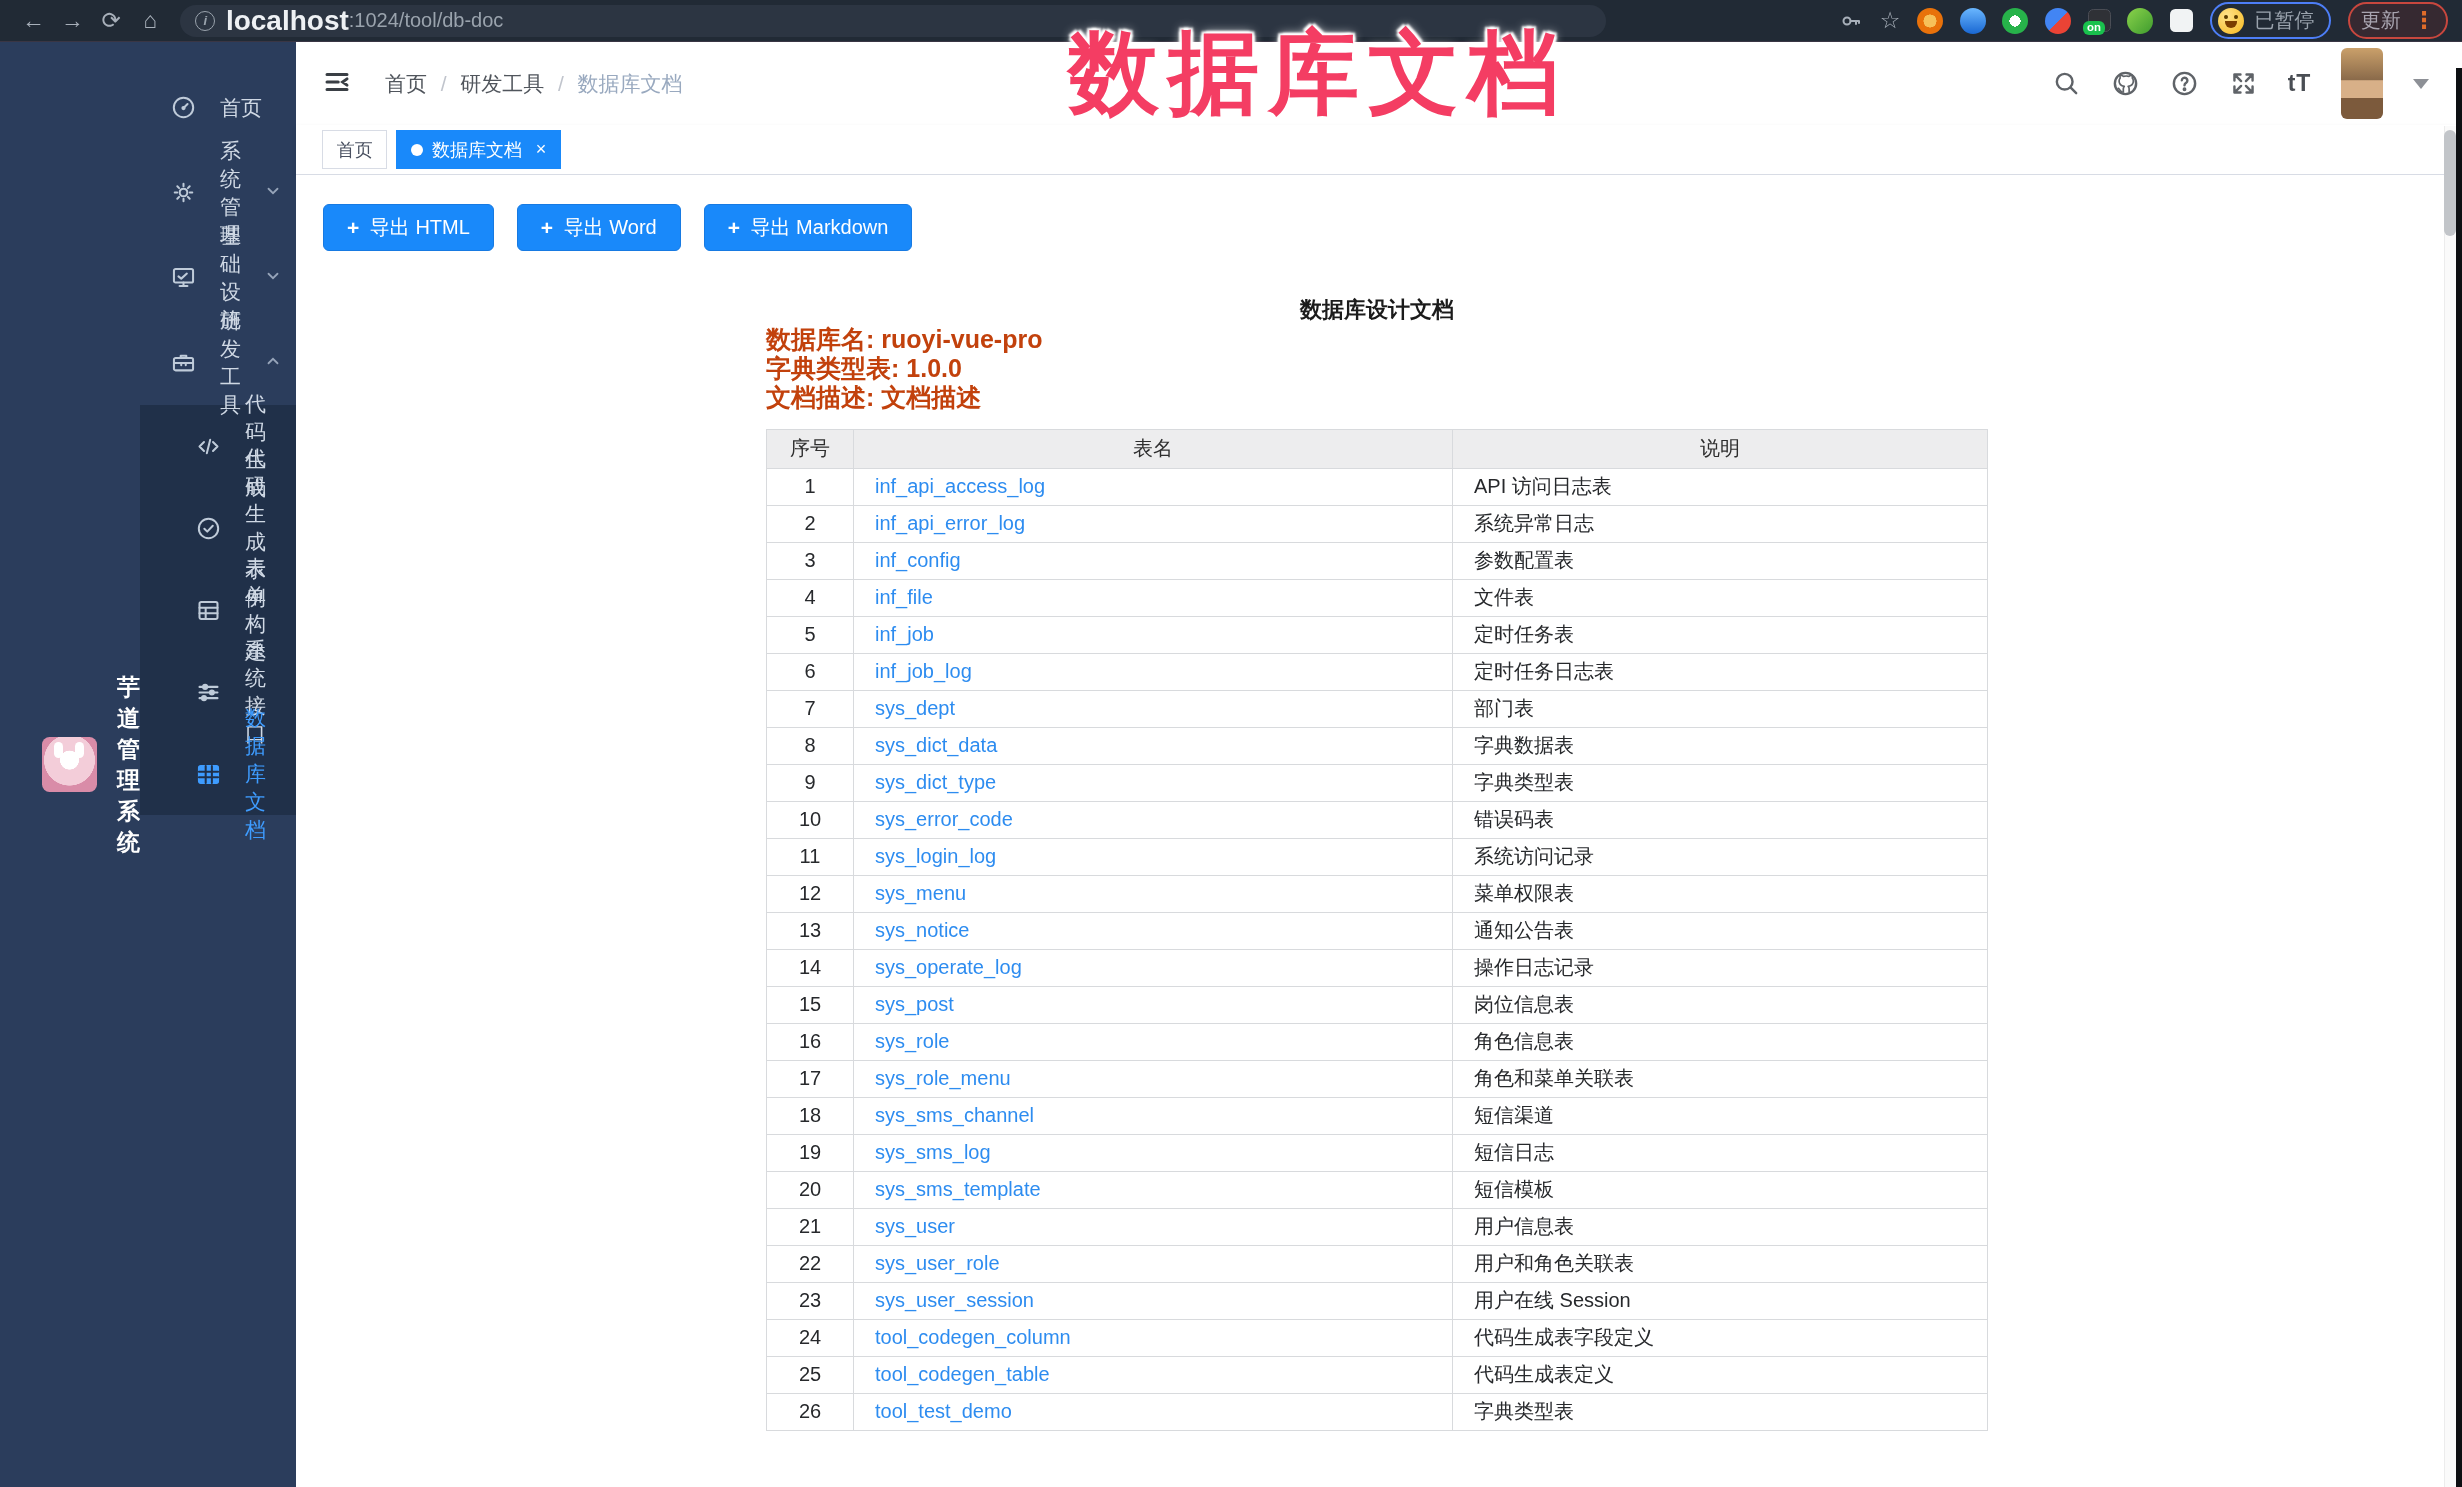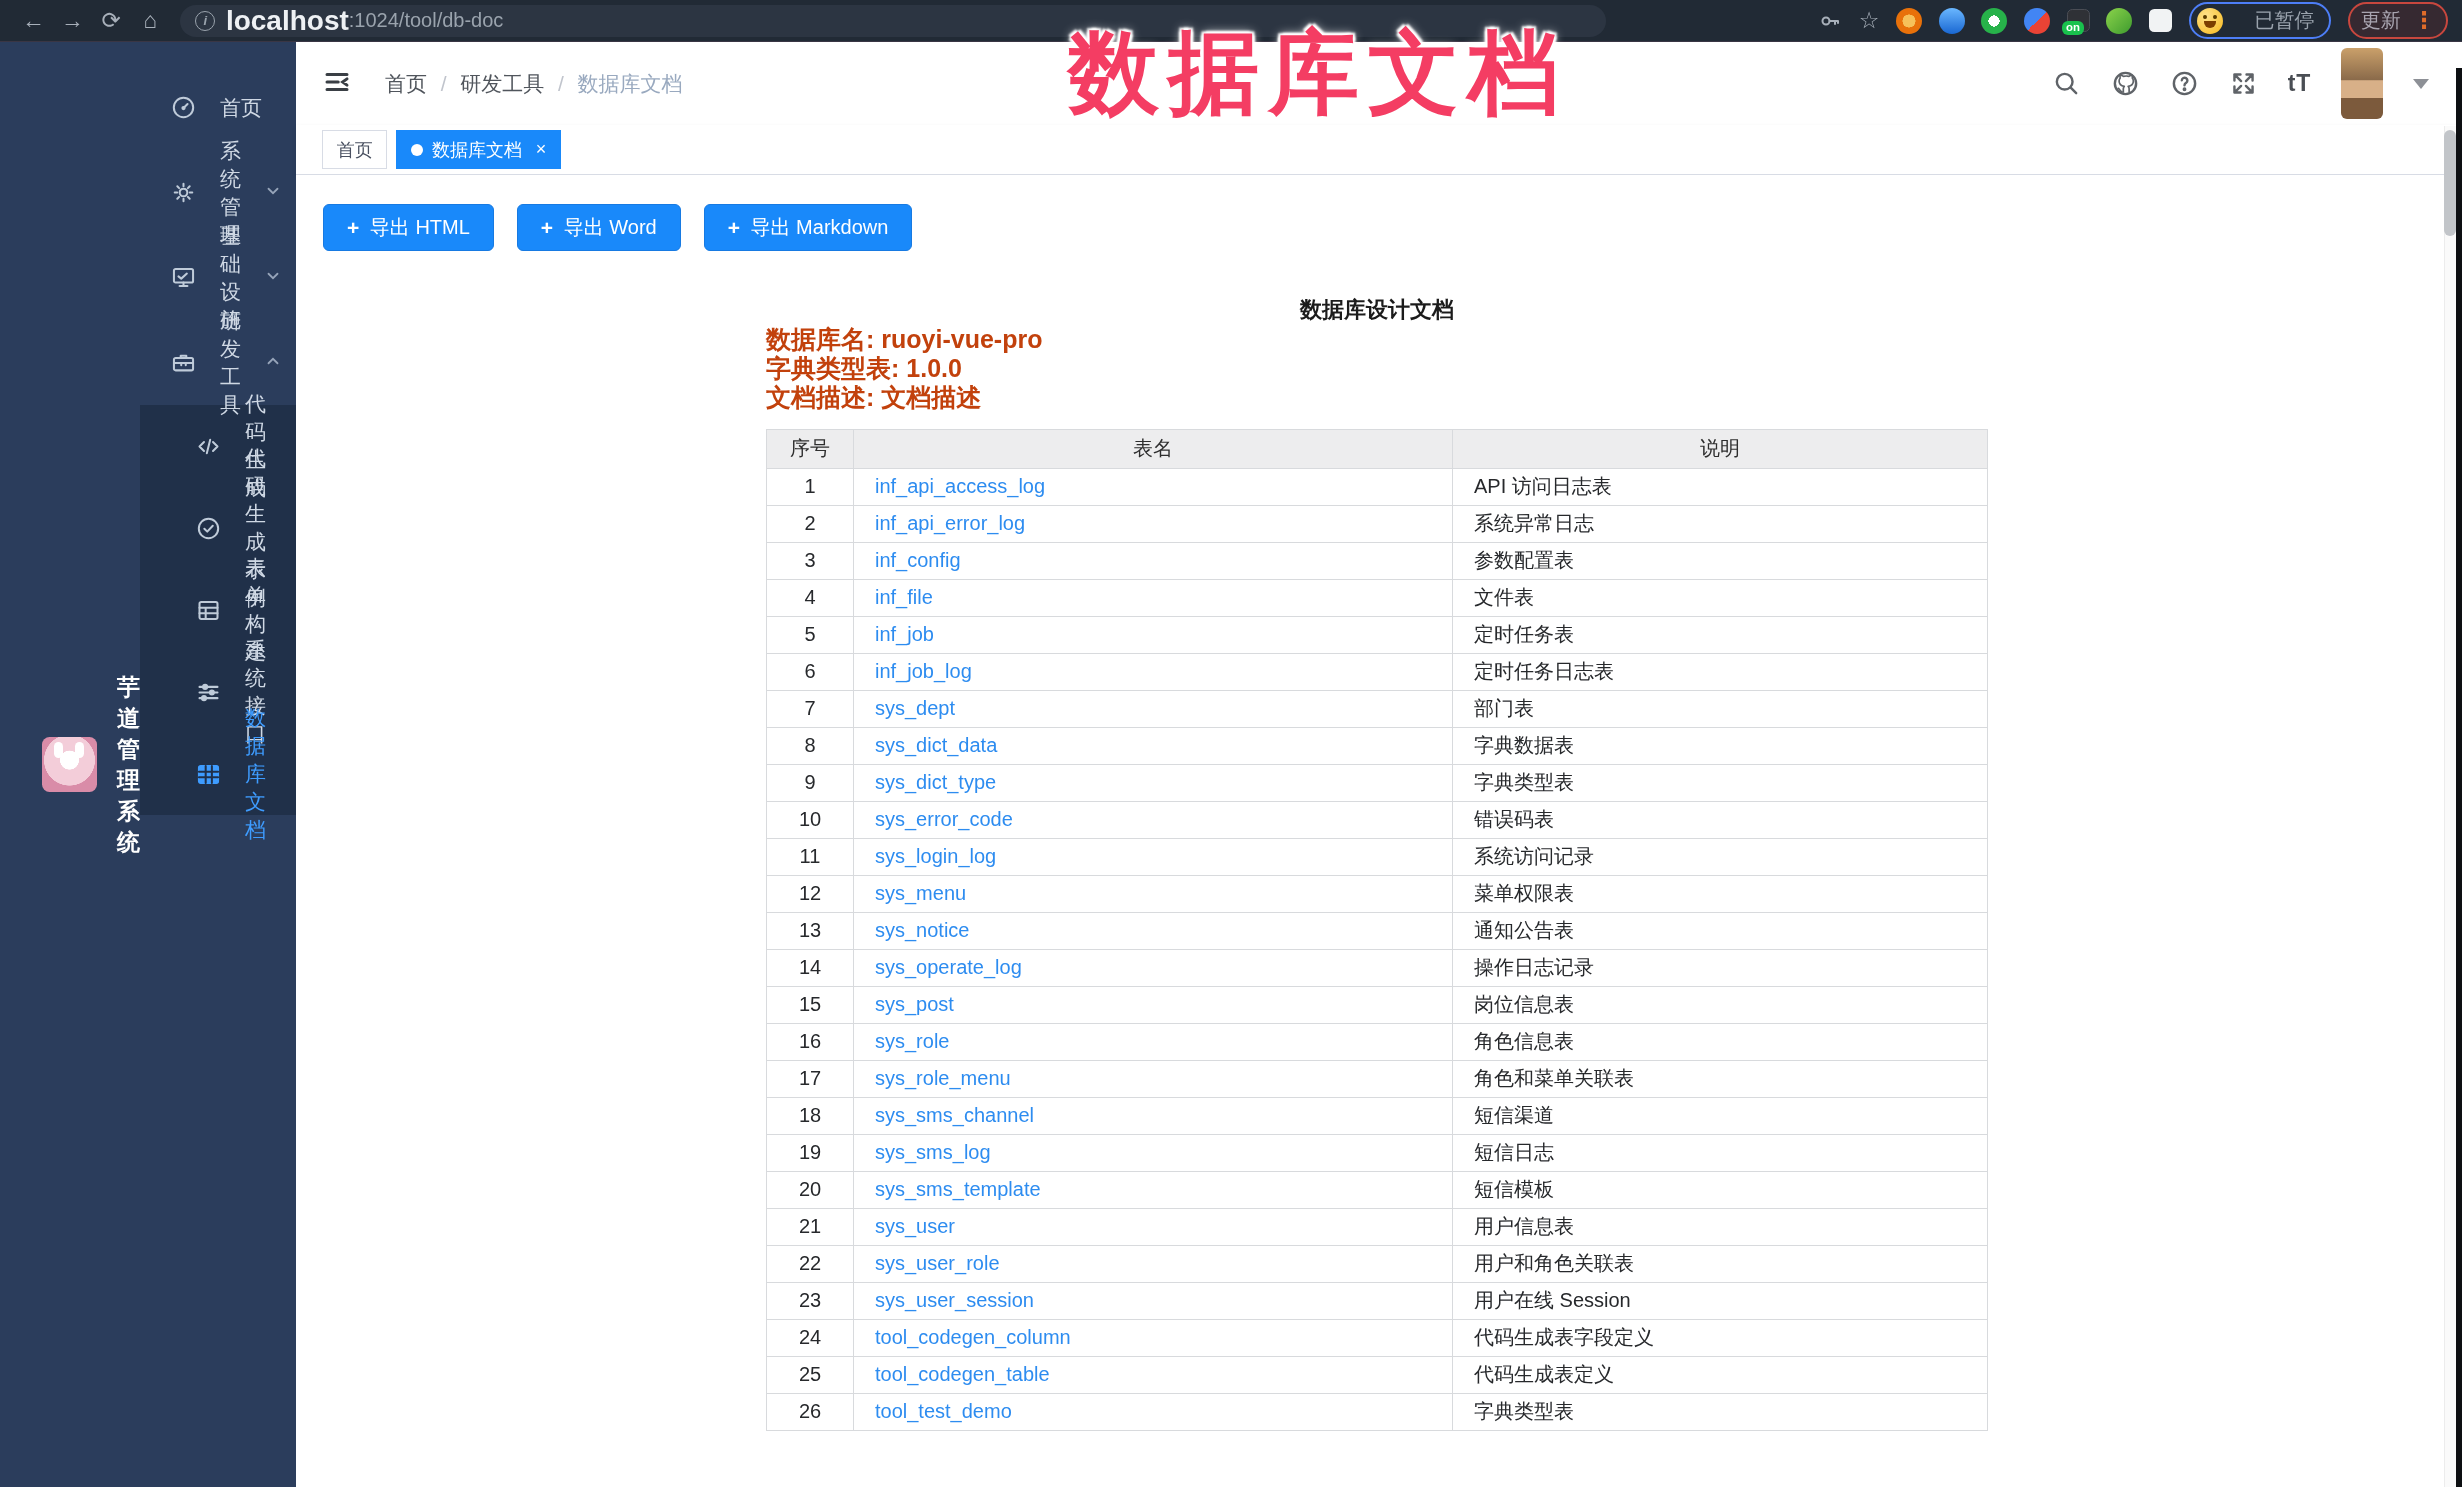--- a/index.html
+++ b/index.html
@@ -16,21 +16,21 @@
   .url-rest { color:#9aa3ad; font-size:20px; }
   .chrome-right { margin-left:auto; display:flex; align-items:center; gap:16.7px; }
   .ext-dot { width:26px; height:26px; border-radius:50%; display:flex; align-items:center; justify-content:center; color:#fff; font-size:12px; font-weight:bold; flex:none; }
   .ext-square { width:23px; height:23px; border-radius:5.3px; flex:none; }
   .ext-wrap { position:relative; flex:none; }
   .on-badge { position:absolute; left:-4.6px; bottom:-3px; background:#19c14d; color:#fff; font-size:11.4px; line-height:13.7px; padding:0 3.8px; border-radius:6px; font-weight:bold; }
   .paused-pill { display:flex; align-items:center; gap:10.6px; border:2.3px solid #4d7ef7; border-radius:20px; padding:3px 15px 3px 6px; }
   .emoji-face { position:relative; width:26px; height:26px; border-radius:50%; background:radial-gradient(circle at 35% 30%, #ffe28a, #f7b91d); }
   .emoji-face::before { content:""; position:absolute; left:6px; top:7.6px; width:3.8px; height:3.8px; border-radius:50%; background:#5a3b00; box-shadow:10px 0 0 #5a3b00; }
   .emoji-face::after { content:""; position:absolute; left:6.8px; top:13.7px; width:12px; height:6.8px; border-radius:0 0 12px 12px; background:#7c3f00; }
-  .paused-text { color:#9aa3ad; font-size:20px;margin-left:21px; }
+  .paused-text { color:#9aa3ad; font-size:20px; }
   .update-group { display:flex; align-items:center; gap:12px; border:2.3px solid #c8473e; border-radius:20px; padding:3px 10.6px; background:rgba(120,40,40,.25); }
   .update-text { color:#a8a4b0; font-size:20px; }
   .kebab { color:#e06c2a; font-size:23px; font-weight:bold; line-height:23px; }
   .star-glyph { color:#a8b0ba; font-size:23px; }
 
   
   .app { display:flex; height:1445px; }
 
   
   .sidebar { width:296px; background:#2b3d5c; color:#bfcbd9; flex:none; display:flex; flex-direction:row; }

